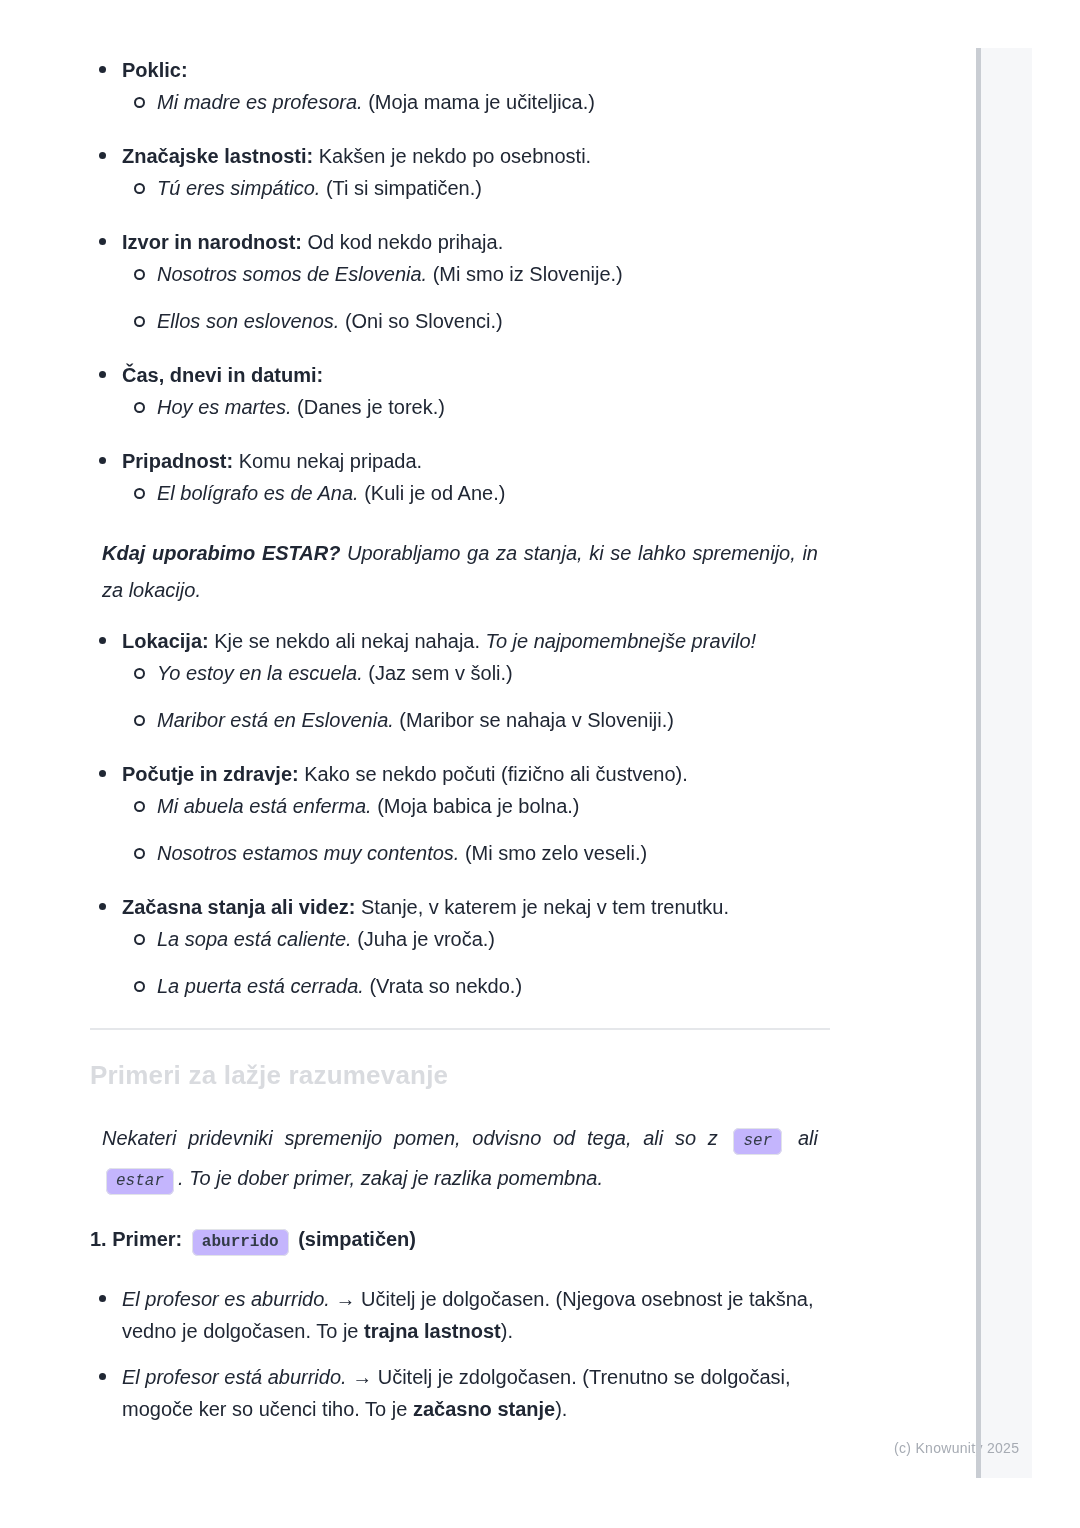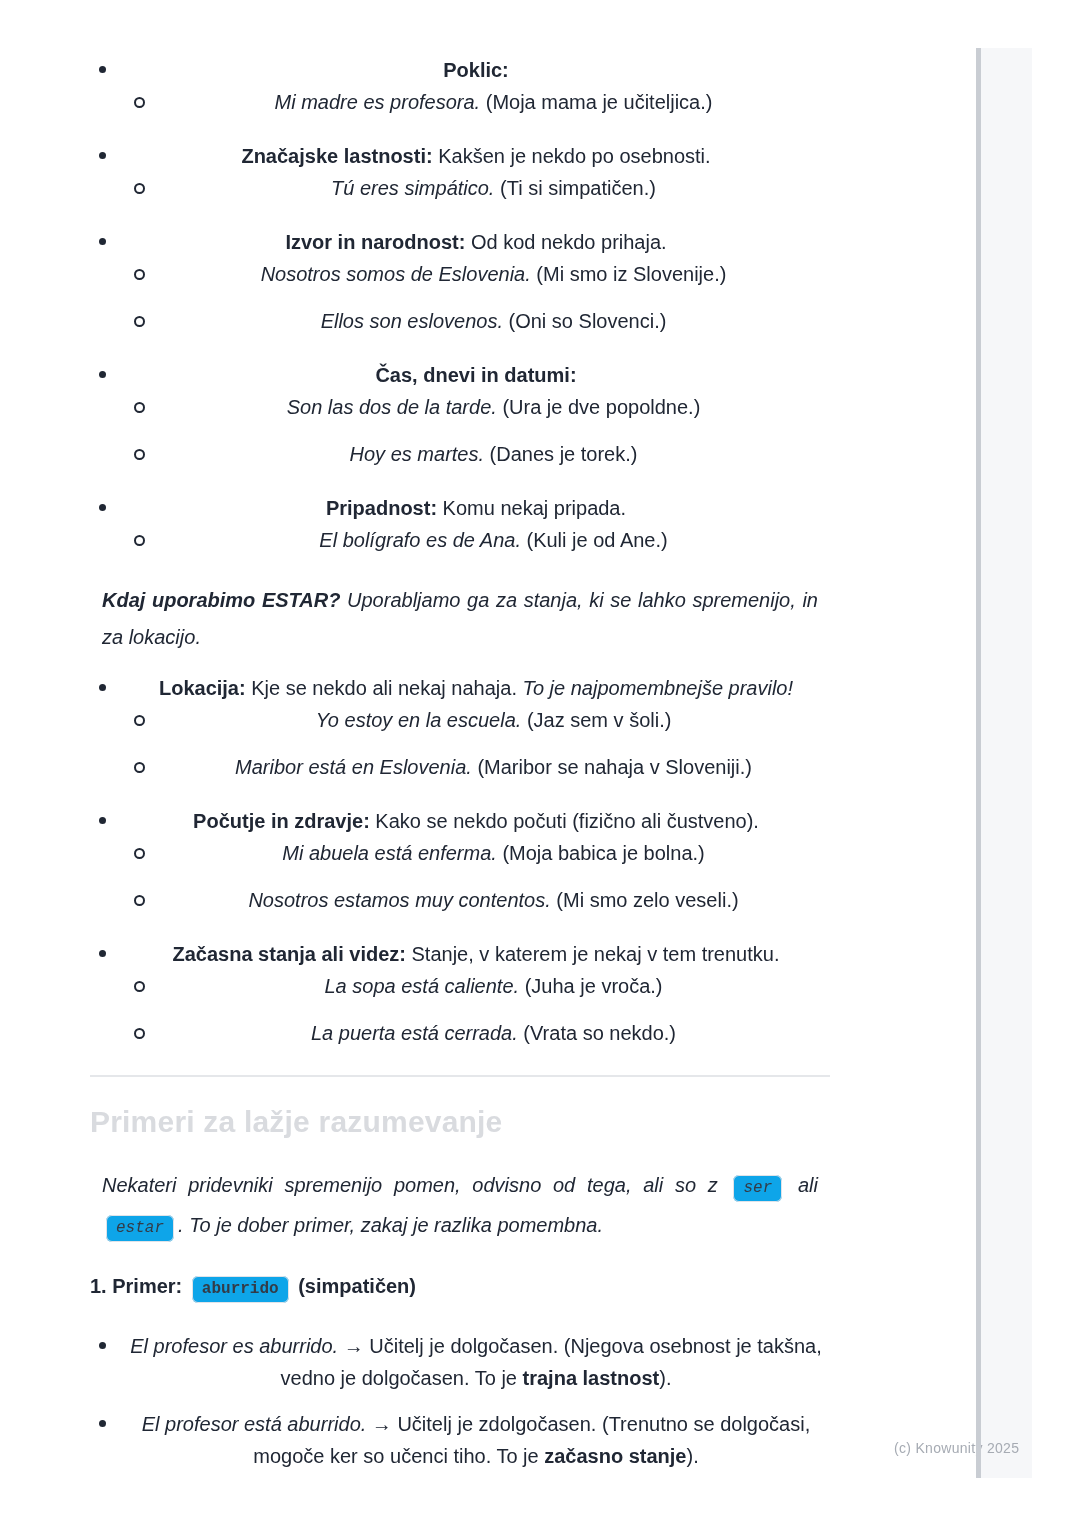--- a/index.html
+++ b/index.html
@@ -8,21 +8,21 @@
     width:1080px;height:1528px;
     overflow:hidden;
     font-family:"Liberation Sans","DejaVu Sans",sans-serif;
     color:#202734;
   }
   .content{
     position:absolute;left:90px;top:54px;width:740px;
     font-size:20px;
   }
   
-  ul.l1{list-style:none;margin:24px 0 0;padding:0;text-align:center;}
+  ul.l1{list-style:none;margin:24px 0 0;padding:0;}
   .content > ul.l1:first-child{margin-top:0;}
   ul.l1 > li{position:relative;padding-left:32px;line-height:32px;margin-top:22px;}
   ul.l1 > li:first-child{margin-top:0;}
   ul.l1 > li::before{
     content:'';position:absolute;left:9px;top:12px;
     width:7px;height:7px;border-radius:50%;background:#202734;
   }
   
   .content > ul.l1:last-of-type > li{margin-top:14px;}
   .content > ul.l1:last-of-type > li:first-child{margin-top:0;}
@@ -33,31 +33,31 @@
   ul.l2 > li::before{
     content:'';position:absolute;left:12px;top:11px;
     width:7px;height:7px;border-radius:50%;
     border:2px solid #202734;background:transparent;
   }
   .para{margin:26px 12px 0;line-height:37px;text-align:justify;text-align-last:left;font-style:italic;}
   .para + ul.l1{margin-top:16px;}
   .subheading{margin:22px 0 0;line-height:34px;font-weight:bold;}
   hr.divider{border:0;border-top:2px solid #e5e7ea;margin:26px 0 0;}
   h2.muted-heading{
-    margin:26px 0 0;font-size:30px;line-height:38px;
+    margin:26px 0 0;font-size:26px;line-height:38px;
     font-weight:bold;color:#d9dbdf;letter-spacing:0.2px;
   }
   
   .seg-b{font-weight:bold;}
   .seg-i{font-style:italic;}
   .seg-bi{font-style:italic;font-weight:normal;}
   .seg-code{
     font-family:"Liberation Mono","DejaVu Sans Mono",monospace;
     font-size:16px;color:#333b47;
-    background:#0ea5e9;border:1px solid #e1e3e8;border-radius:6px;
+    background:#c4b5fd;border:1px solid #e1e3e8;border-radius:6px;
     padding:3px 9px 4px;margin:0 4px;white-space:nowrap;
   }
   
   .page-edge{
     position:absolute;left:981px;top:48px;width:51px;height:1430px;
     background:#f6f7f9;z-index:1;
   }
   .scroll-line{
     position:absolute;left:976px;top:48px;width:5px;height:1430px;
     background:#c9cdd3;z-index:3;
@@ -76,21 +76,20 @@
           <li><span class="seg-i">Mi madre </span><span class="seg-bi">es</span><span class="seg-i"> profesora.</span><span> (Moja mama je učiteljica.)</span></li>
         </ul></li>
       <li><span class="seg-b">Značajske lastnosti:</span><span> Kakšen je nekdo po osebnosti.</span><ul class="l2">
           <li><span class="seg-i">Tú </span><span class="seg-bi">eres</span><span class="seg-i"> simpático.</span><span> (Ti si simpatičen.)</span></li>
         </ul></li>
       <li><span class="seg-b">Izvor in narodnost:</span><span> Od kod nekdo prihaja.</span><ul class="l2">
           <li><span class="seg-i">Nosotros </span><span class="seg-bi">somos</span><span class="seg-i"> de Eslovenia.</span><span> (Mi smo iz Slovenije.)</span></li>
           <li><span class="seg-i">Ellos </span><span class="seg-bi">son</span><span class="seg-i"> eslovenos.</span><span> (Oni so Slovenci.)</span></li>
         </ul></li>
       <li><span class="seg-b">Čas, dnevi in datumi:</span><ul class="l2">
-          <li><span class="seg-bi">Son</span><span class="seg-i"> las dos de la tarde.</span><span> (Ura je dve popoldne.)</span></li>
           <li><span class="seg-i">Hoy </span><span class="seg-bi">es</span><span class="seg-i"> martes.</span><span> (Danes je torek.)</span></li>
         </ul></li>
       <li><span class="seg-b">Pripadnost:</span><span> Komu nekaj pripada.</span><ul class="l2">
           <li><span class="seg-i">El bolígrafo </span><span class="seg-bi">es</span><span class="seg-i"> de Ana.</span><span> (Kuli je od Ane.)</span></li>
         </ul></li>
     </ul>
     <p class="para"><span class="seg-b">Kdaj uporabimo ESTAR?</span><span> Uporabljamo ga za stanja, ki se lahko spremenijo, in za lokacijo.</span></p>
     <ul class="l1">
       <li><span class="seg-b">Lokacija:</span><span> Kje se nekdo ali nekaj nahaja. </span><span class="seg-i">To je najpomembnejše pravilo!</span><ul class="l2">
           <li><span class="seg-i">Yo </span><span class="seg-bi">estoy</span><span class="seg-i"> en la escuela.</span><span> (Jaz sem v šoli.)</span></li>

